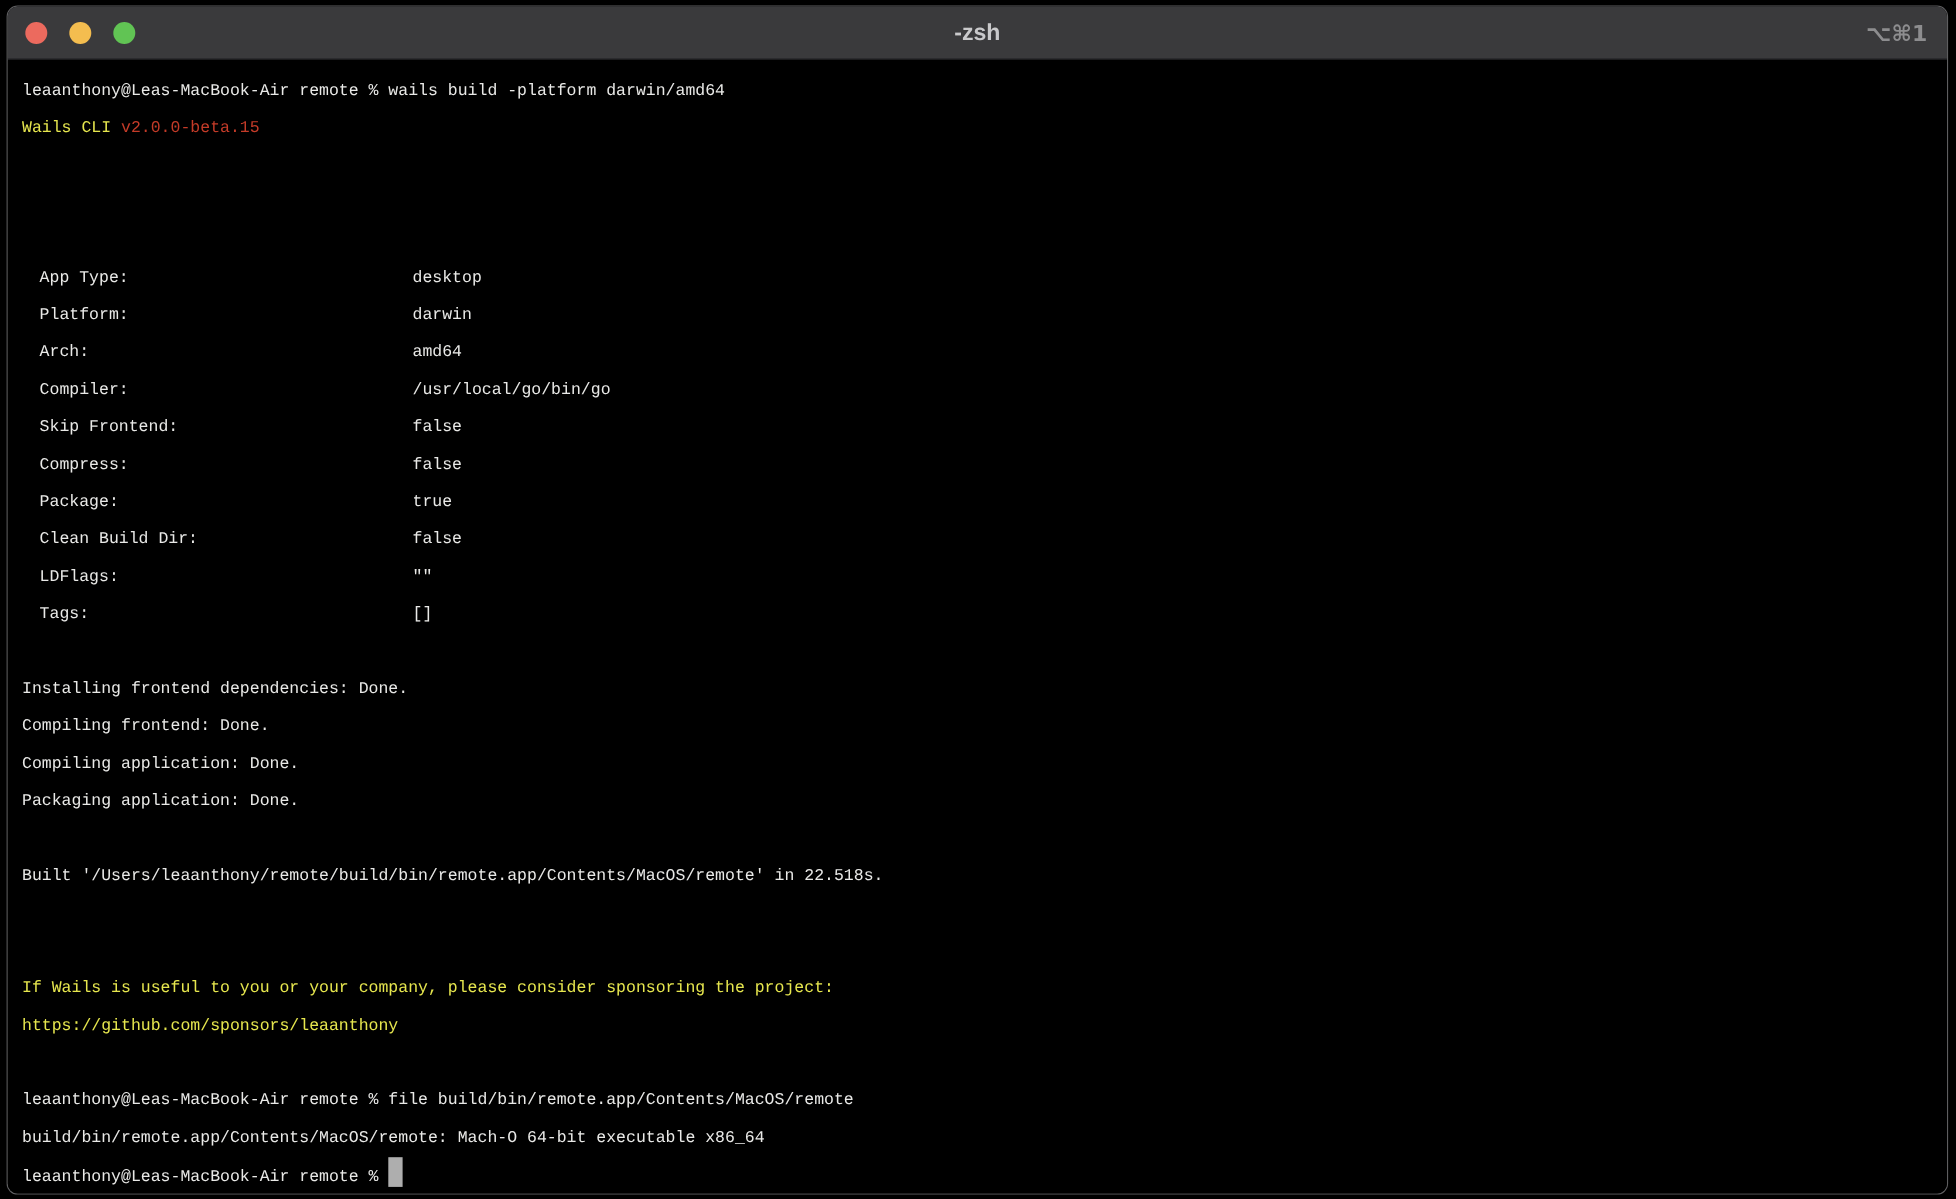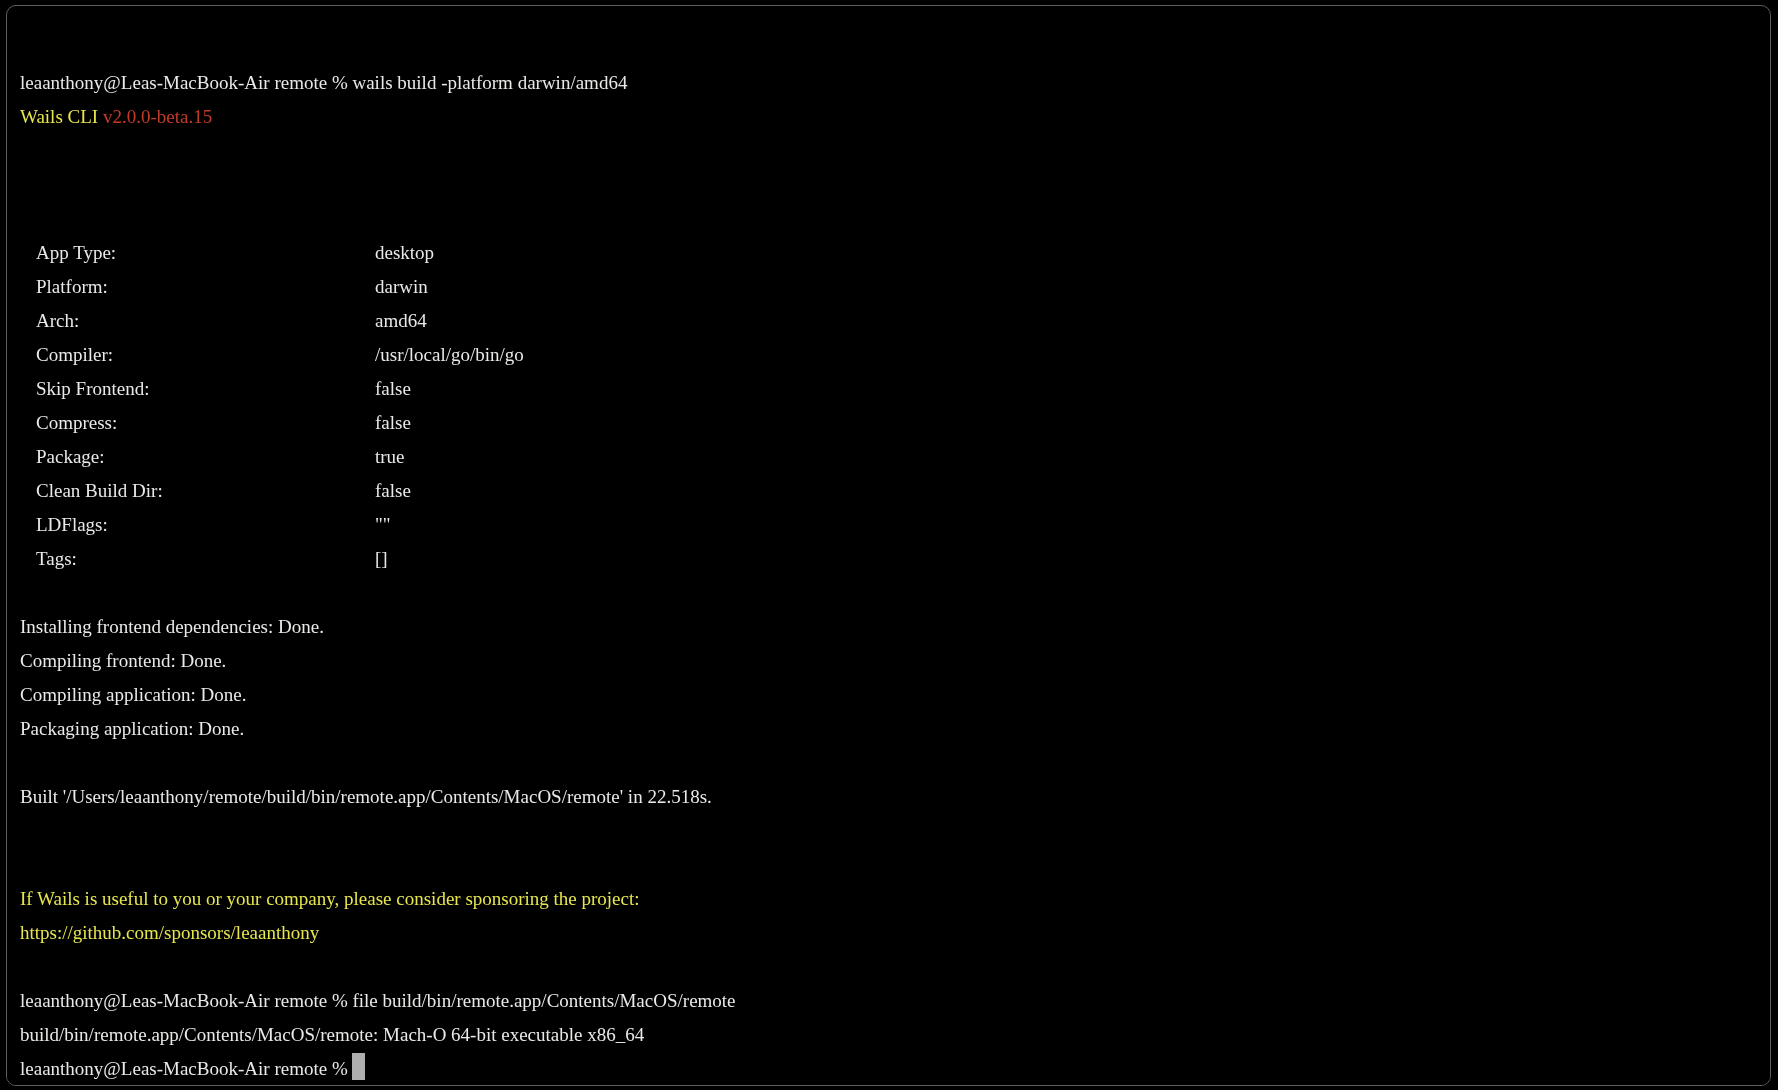--- a/index.html
+++ b/index.html
@@ -75,34 +75,43 @@
     font-weight:bold;
     font-size:20px;
     color:var(--shortcut-text);
     z-index:2;
   }
   .terminal{
     position:absolute;
     top:49px;left:0;right:0;bottom:0;
     background:var(--bg);
     padding:11px 0 0 13px;
-    font-family:Liberation Serif, serif;
-    font-size:19px;
+    font-family:Liberation Mono, monospace;
+    font-size:15px;
     line-height:34px;
     color:var(--fg);
     white-space:pre;
     cursor:text;
   }
   .line{height:34px;}
   .cfg-label{display:inline-block;width:339px;margin-left:16px;}
   .cursor{
     display:inline-block;
     width:13px;height:27px;
     background:var(--cursor);
     vertical-align:-5px;
   }
 </style>
 </head>
 <body>
 
 <div class="window">
+  <div class="titlebar">
+    <div class="lights">
+      <button class="light close" style="background: rgb(236, 106, 94);"></button>
+      <button class="light minimize" style="background: rgb(244, 189, 79);"></button>
+      <button class="light zoom" style="background: rgb(97, 196, 84);"></button>
+    </div>
+    <div class="title">-zsh</div>
+    <div class="shortcut">⌥⌘1</div>
+  </div>
   <div class="terminal" id="terminal-body"><div class="line"><span style="color: rgb(233, 233, 231);">leaanthony@Leas-MacBook-Air remote % wails build -platform darwin/amd64</span></div><div class="line"><span style="color: rgb(230, 230, 78);">Wails CLI </span><span style="color: rgb(196, 59, 40);">v2.0.0-beta.15</span></div><div class="line"> </div><div class="line"> </div><div class="line"> </div><div class="line"><span class="cfg-label">App Type:</span><span class="cfg-value">desktop</span></div><div class="line"><span class="cfg-label">Platform:</span><span class="cfg-value">darwin</span></div><div class="line"><span class="cfg-label">Arch:</span><span class="cfg-value">amd64</span></div><div class="line"><span class="cfg-label">Compiler:</span><span class="cfg-value">/usr/local/go/bin/go</span></div><div class="line"><span class="cfg-label">Skip Frontend:</span><span class="cfg-value">false</span></div><div class="line"><span class="cfg-label">Compress:</span><span class="cfg-value">false</span></div><div class="line"><span class="cfg-label">Package:</span><span class="cfg-value">true</span></div><div class="line"><span class="cfg-label">Clean Build Dir:</span><span class="cfg-value">false</span></div><div class="line"><span class="cfg-label">LDFlags:</span><span class="cfg-value">""</span></div><div class="line"><span class="cfg-label">Tags:</span><span class="cfg-value">[]</span></div><div class="line"> </div><div class="line"><span style="color: rgb(233, 233, 231);">Installing frontend dependencies: Done.</span></div><div class="line"><span style="color: rgb(233, 233, 231);">Compiling frontend: Done.</span></div><div class="line"><span style="color: rgb(233, 233, 231);">Compiling application: Done.</span></div><div class="line"><span style="color: rgb(233, 233, 231);">Packaging application: Done.</span></div><div class="line"> </div><div class="line"><span style="color: rgb(233, 233, 231);">Built '/Users/leaanthony/remote/build/bin/remote.app/Contents/MacOS/remote' in 22.518s.</span></div><div class="line"> </div><div class="line"> </div><div class="line"><span style="color: rgb(230, 230, 78);">If Wails is useful to you or your company, please consider sponsoring the project:</span></div><div class="line"><span style="color: rgb(230, 230, 78);">https://github.com/sponsors/leaanthony</span></div><div class="line"> </div><div class="line"><span style="color: rgb(233, 233, 231);">leaanthony@Leas-MacBook-Air remote % file build/bin/remote.app/Contents/MacOS/remote</span></div><div class="line"><span style="color: rgb(233, 233, 231);">build/bin/remote.app/Contents/MacOS/remote: Mach-O 64-bit executable x86_64</span></div><div class="line"><span style="color: rgb(233, 233, 231);">leaanthony@Leas-MacBook-Air remote % </span><span class="cursor"></span></div></div>
 </div>
 
 </body></html>

